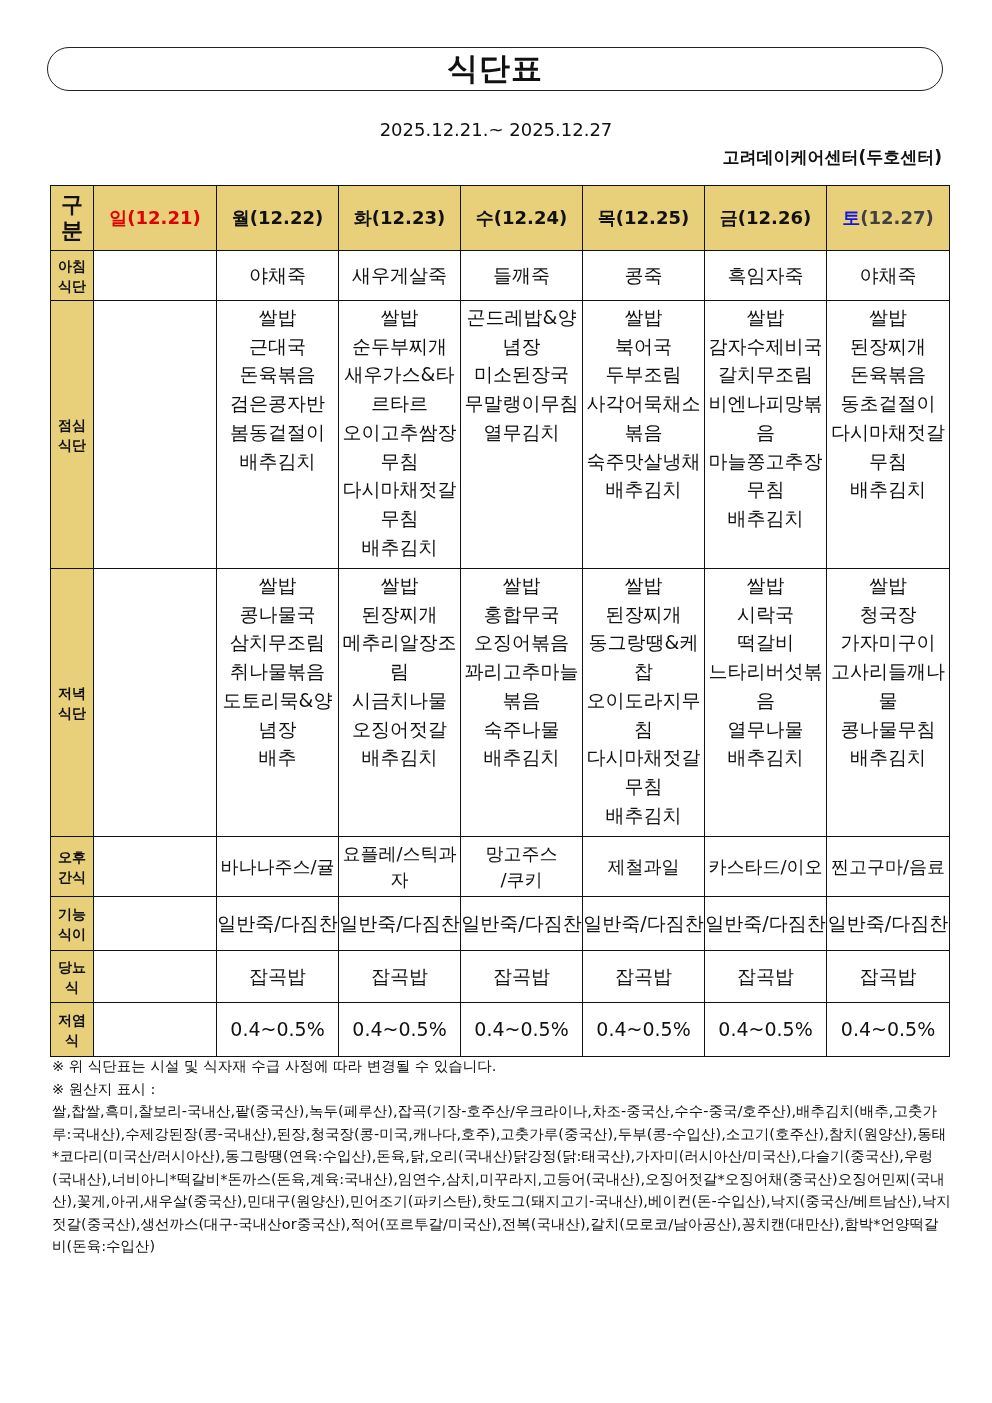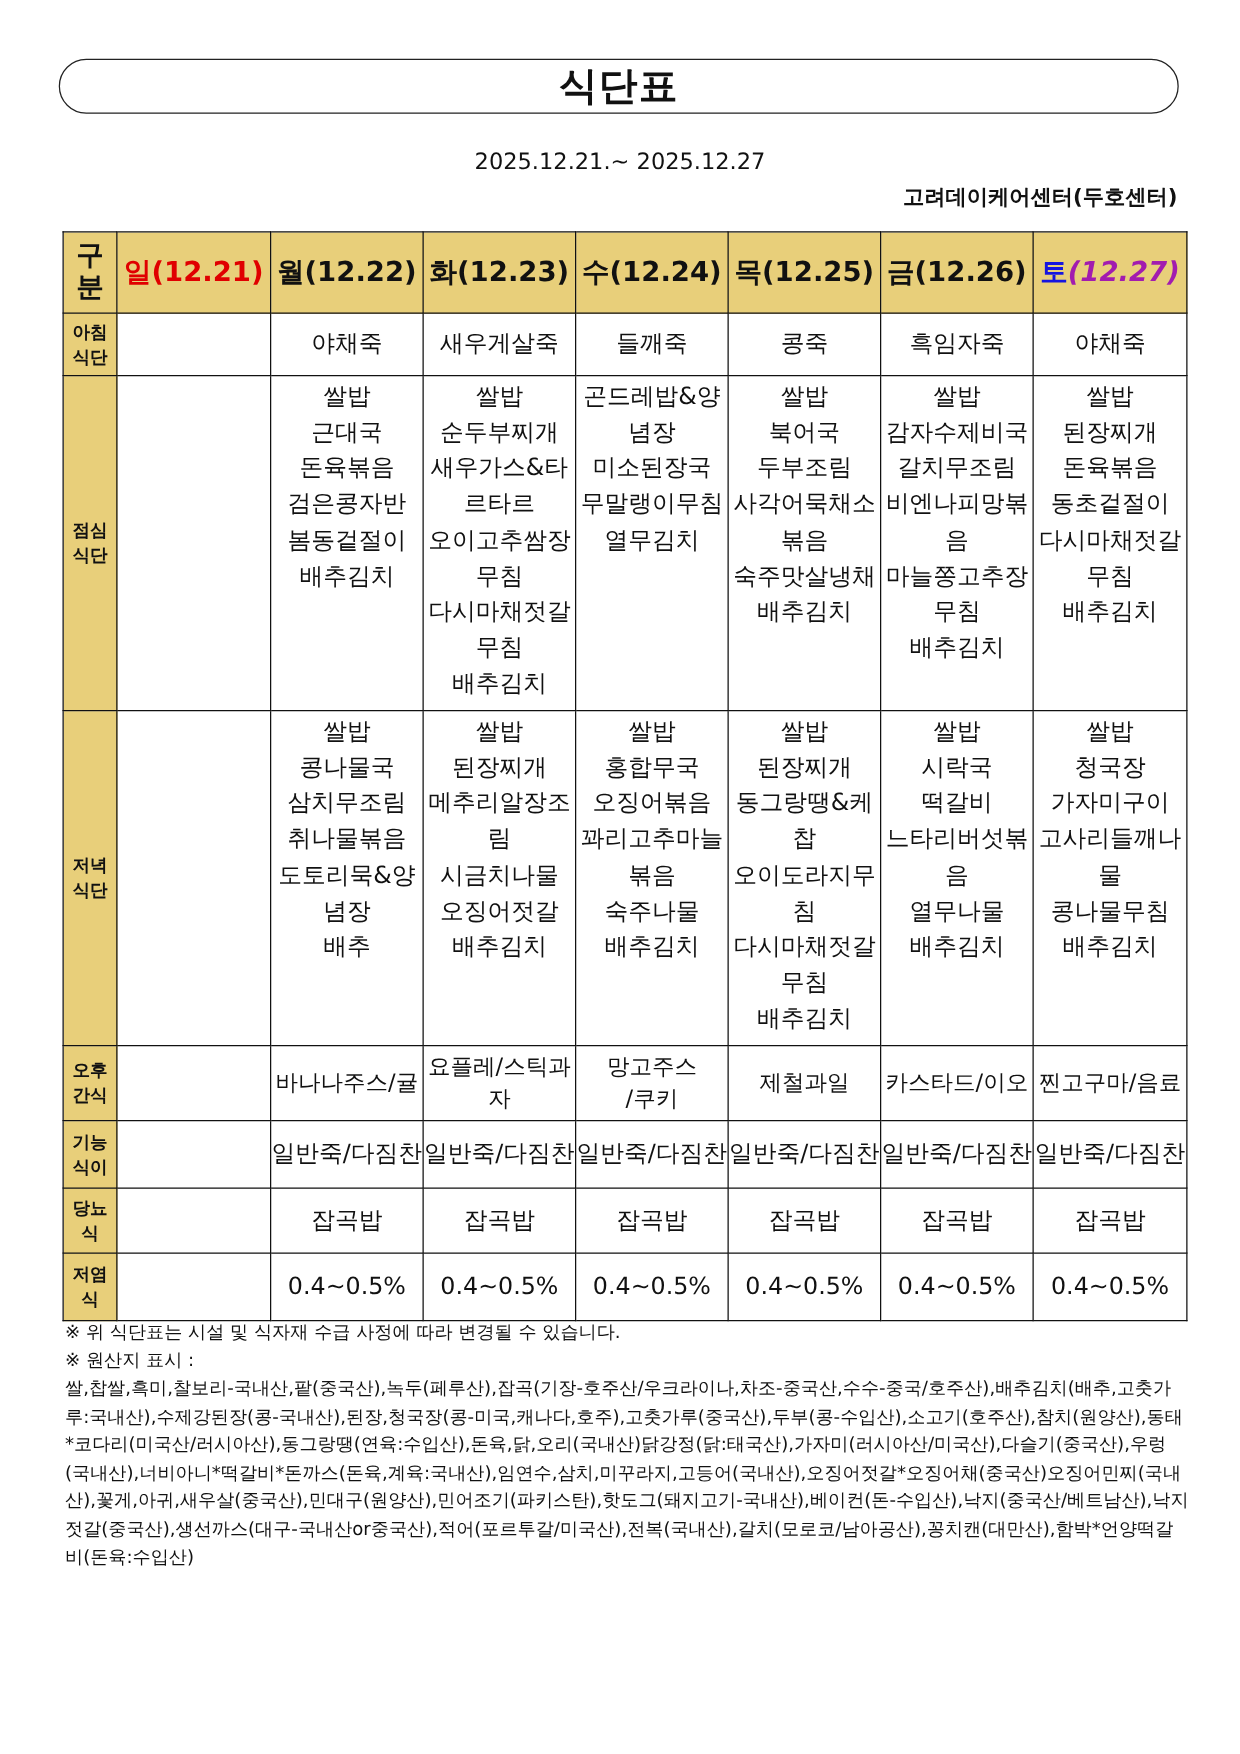--- a/index.html
+++ b/index.html
@@ -13,24 +13,24 @@
   .title-text { font-size: 31px; font-weight: bold; letter-spacing: 1px; }
   .date-range { position: absolute; left: 0; width: 992px; top: 119px; text-align: center;
                 font-size: 18px; }
   .center-name { position: absolute; right: 50px; top: 146px; font-size: 17px; font-weight: bold; }
 
   table.menu {
     position: absolute; left: 50px; top: 185px; width: 899px;
     border-collapse: collapse; table-layout: fixed;
   }
   table.menu td, table.menu th { border: 1.5px solid #111; padding: 0; }
-  th.hdr { background: #e8cf7a; font-weight: bold; font-size: 22px; height: 64px; }
+  th.hdr { background: #e8cf7a; font-weight: bold; font-size: 18px; height: 64px; }
   th.hdr.sun { color: #e00000; }
   th.hdr.sat .dow { color: #1515e0; }
-  th.hdr.sat .dt { color: #a21caf; font-style: italic; }
+  th.hdr.sat .dt { color: #404040; }
   th.corner { background: #e8cf7a; font-size: 22px; font-weight: bold; line-height: 26px; }
   td.lab { background: #e8cf7a; font-weight: bold; font-size: 14px; line-height: 20px;
            text-align: center; vertical-align: middle; }
   td.cell { text-align: center; font-size: 19px; line-height: 28.7px; vertical-align: middle; }
   td.cell.top { vertical-align: top; padding-top: 2px; }
   td.cell .ln { display: block; white-space: nowrap; }
   tr.r-break td { height: 49px; }
   tr.r-lunch td { height: 265px; }
   tr.r-dinner td { height: 265px; }
   tr.r-snack td { height: 59px; }

